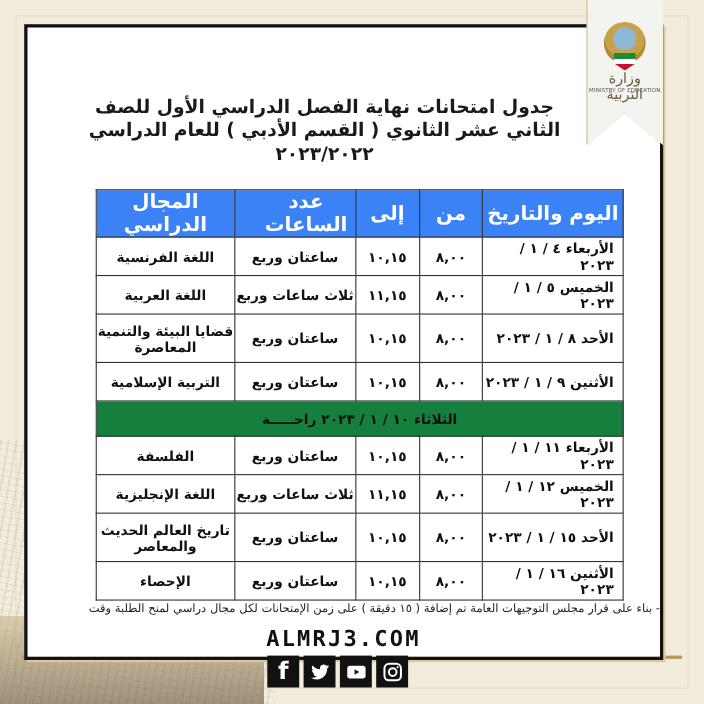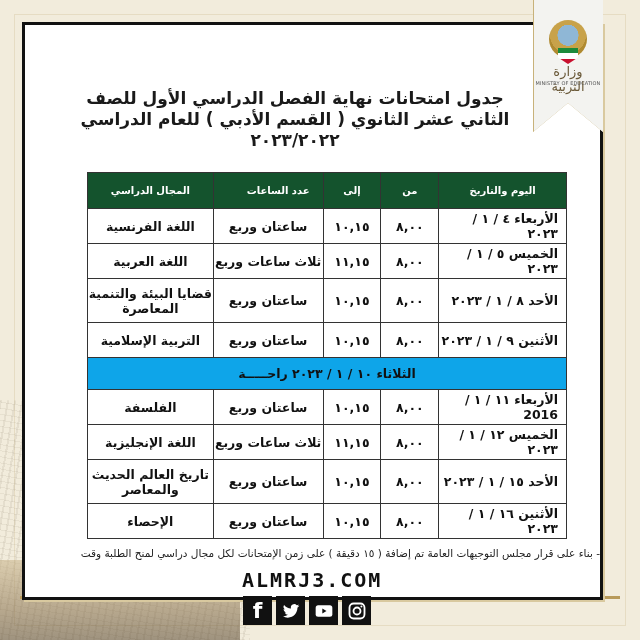--- a/index.html
+++ b/index.html
@@ -69,31 +69,31 @@
       position: absolute; left: 60px; top: 88px; width: 470px;
       text-align: center; direction: rtl;
       font-size: 17px; line-height: 21px; color: #1a1a1a; font-weight: bold;
     }
     table.schedule {
       position: absolute; left: 87px; top: 172px; width: 480px;
       border-collapse: collapse; direction: rtl;
       font-size: 12.5px; color: #111;
     }
     table.schedule th {
-      background: #14532d; color: #fff; font-weight: bold;
-      height: 36px; border: 1px solid #333; font-size: 10px;
+      background: #3b82f6; color: #fff; font-weight: bold;
+      height: 36px; border: 1px solid #333; font-size: 18px;
     }
     table.schedule td {
       border: 1px solid #333; text-align: center; height: 35px; font-weight: bold;
       line-height: 15px;
     }
     table.schedule td.day { text-align: right; padding-right: 8px; margin-top: 18px; }
     table.schedule tr.tall td { height: 44px; }
     table.schedule tr.rest td {
-      background: #0ea5e9; height: 32px; text-align: center;
+      background: #15803d; height: 32px; text-align: center;
     }
     .c-day { width: 128px; } .c-from { width: 58px; } .c-to { width: 58px; }
     .c-hours { width: 110px; padding-left: 20px; } .c-subject { width: 126px; }
     .notes {
       position: absolute; left: 40px; top: 544px; width: 560px; direction: rtl;
       font-size: 10.5px; color: #222; line-height: 18px; text-align: right;
     }
     .watermark {
       position: absolute; left: 242px; top: 568px;
       font-family: "DejaVu Sans Mono", monospace; font-size: 20px; letter-spacing: 2px;
@@ -167,21 +167,21 @@
       <td class="day">الأثنين ٩ / ١ / ٢٠٢٣</td>
       <td>٨,٠٠</td>
       <td>١٠,١٥</td>
       <td>ساعتان وربع</td>
       <td>التربية الإسلامية</td>
     </tr>
     <tr class="rest">
       <td colspan="5">الثلاثاء ١٠ / ١ / ٢٠٢٣   راحـــــة</td>
     </tr>
     <tr>
-      <td class="day">الأربعاء ١١ / ١ / 2016</td>
+      <td class="day">الأربعاء ١١ / ١ / ٢٠٢٣</td>
       <td>٨,٠٠</td>
       <td>١٠,١٥</td>
       <td>ساعتان وربع</td>
       <td>الفلسفة</td>
     </tr>
     <tr>
       <td class="day">الخميس ١٢ / ١ / ٢٠٢٣</td>
       <td>٨,٠٠</td>
       <td>١١,١٥</td>
       <td>ثلاث ساعات وربع</td>

